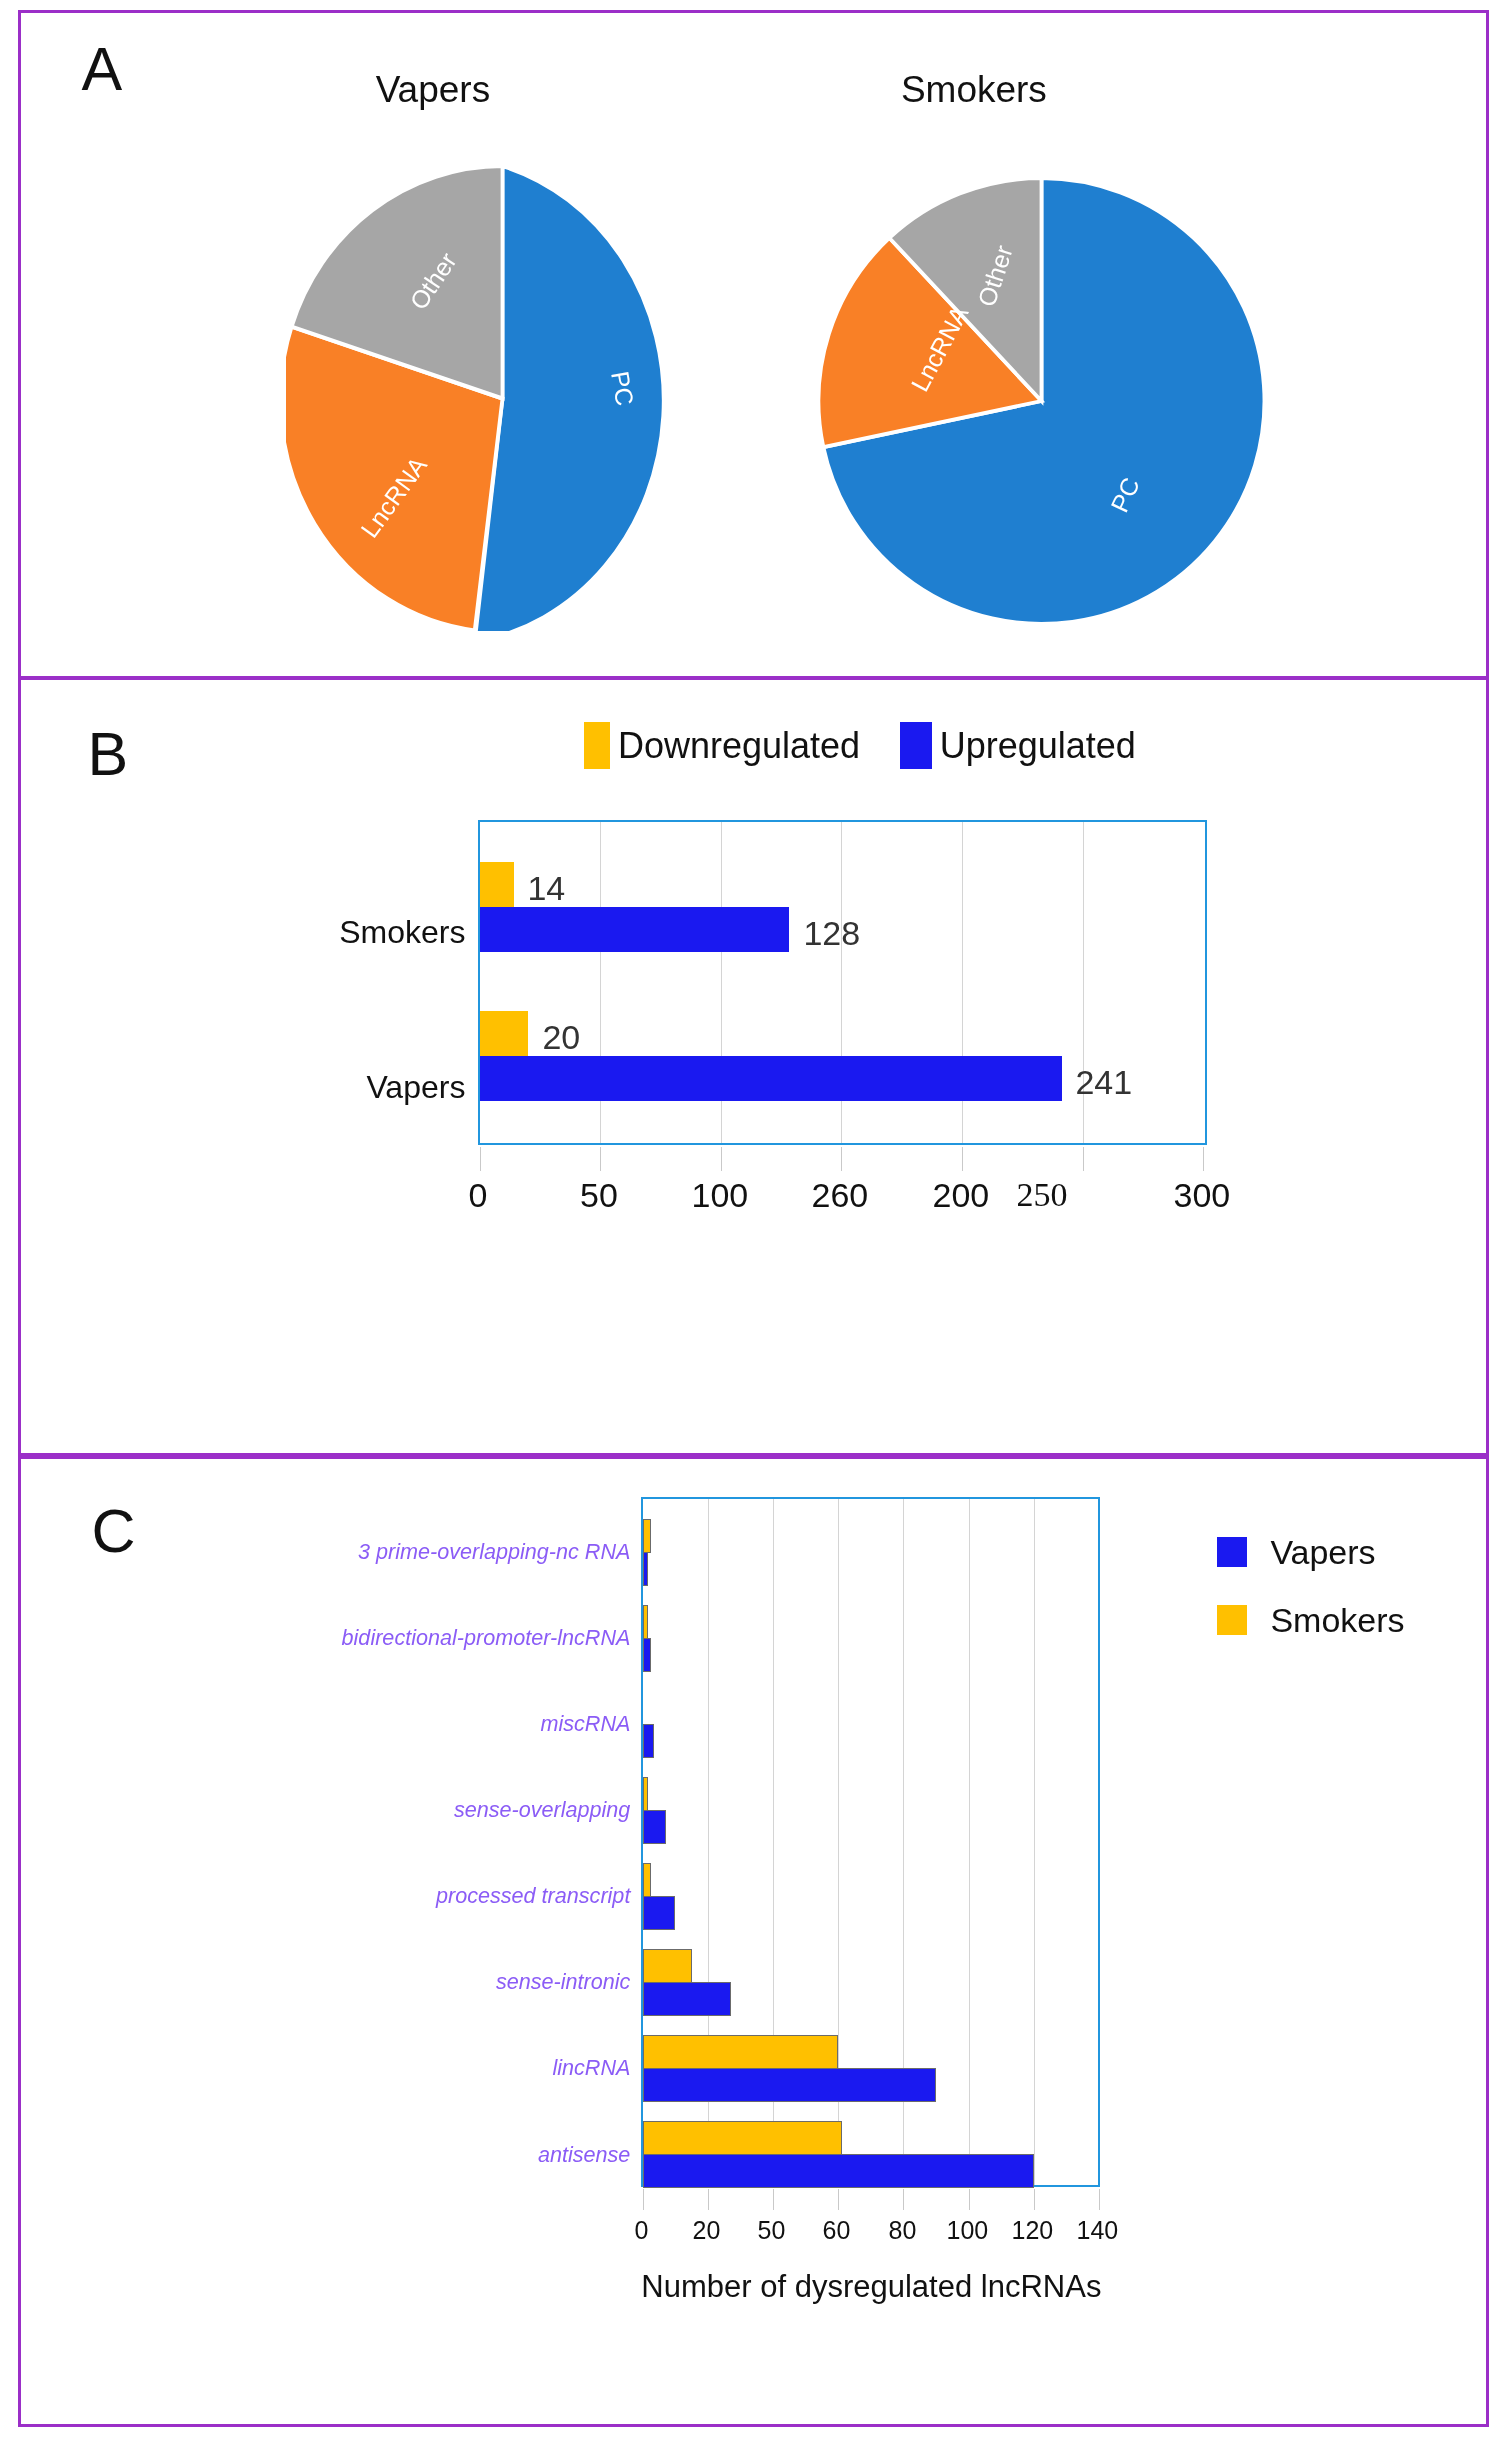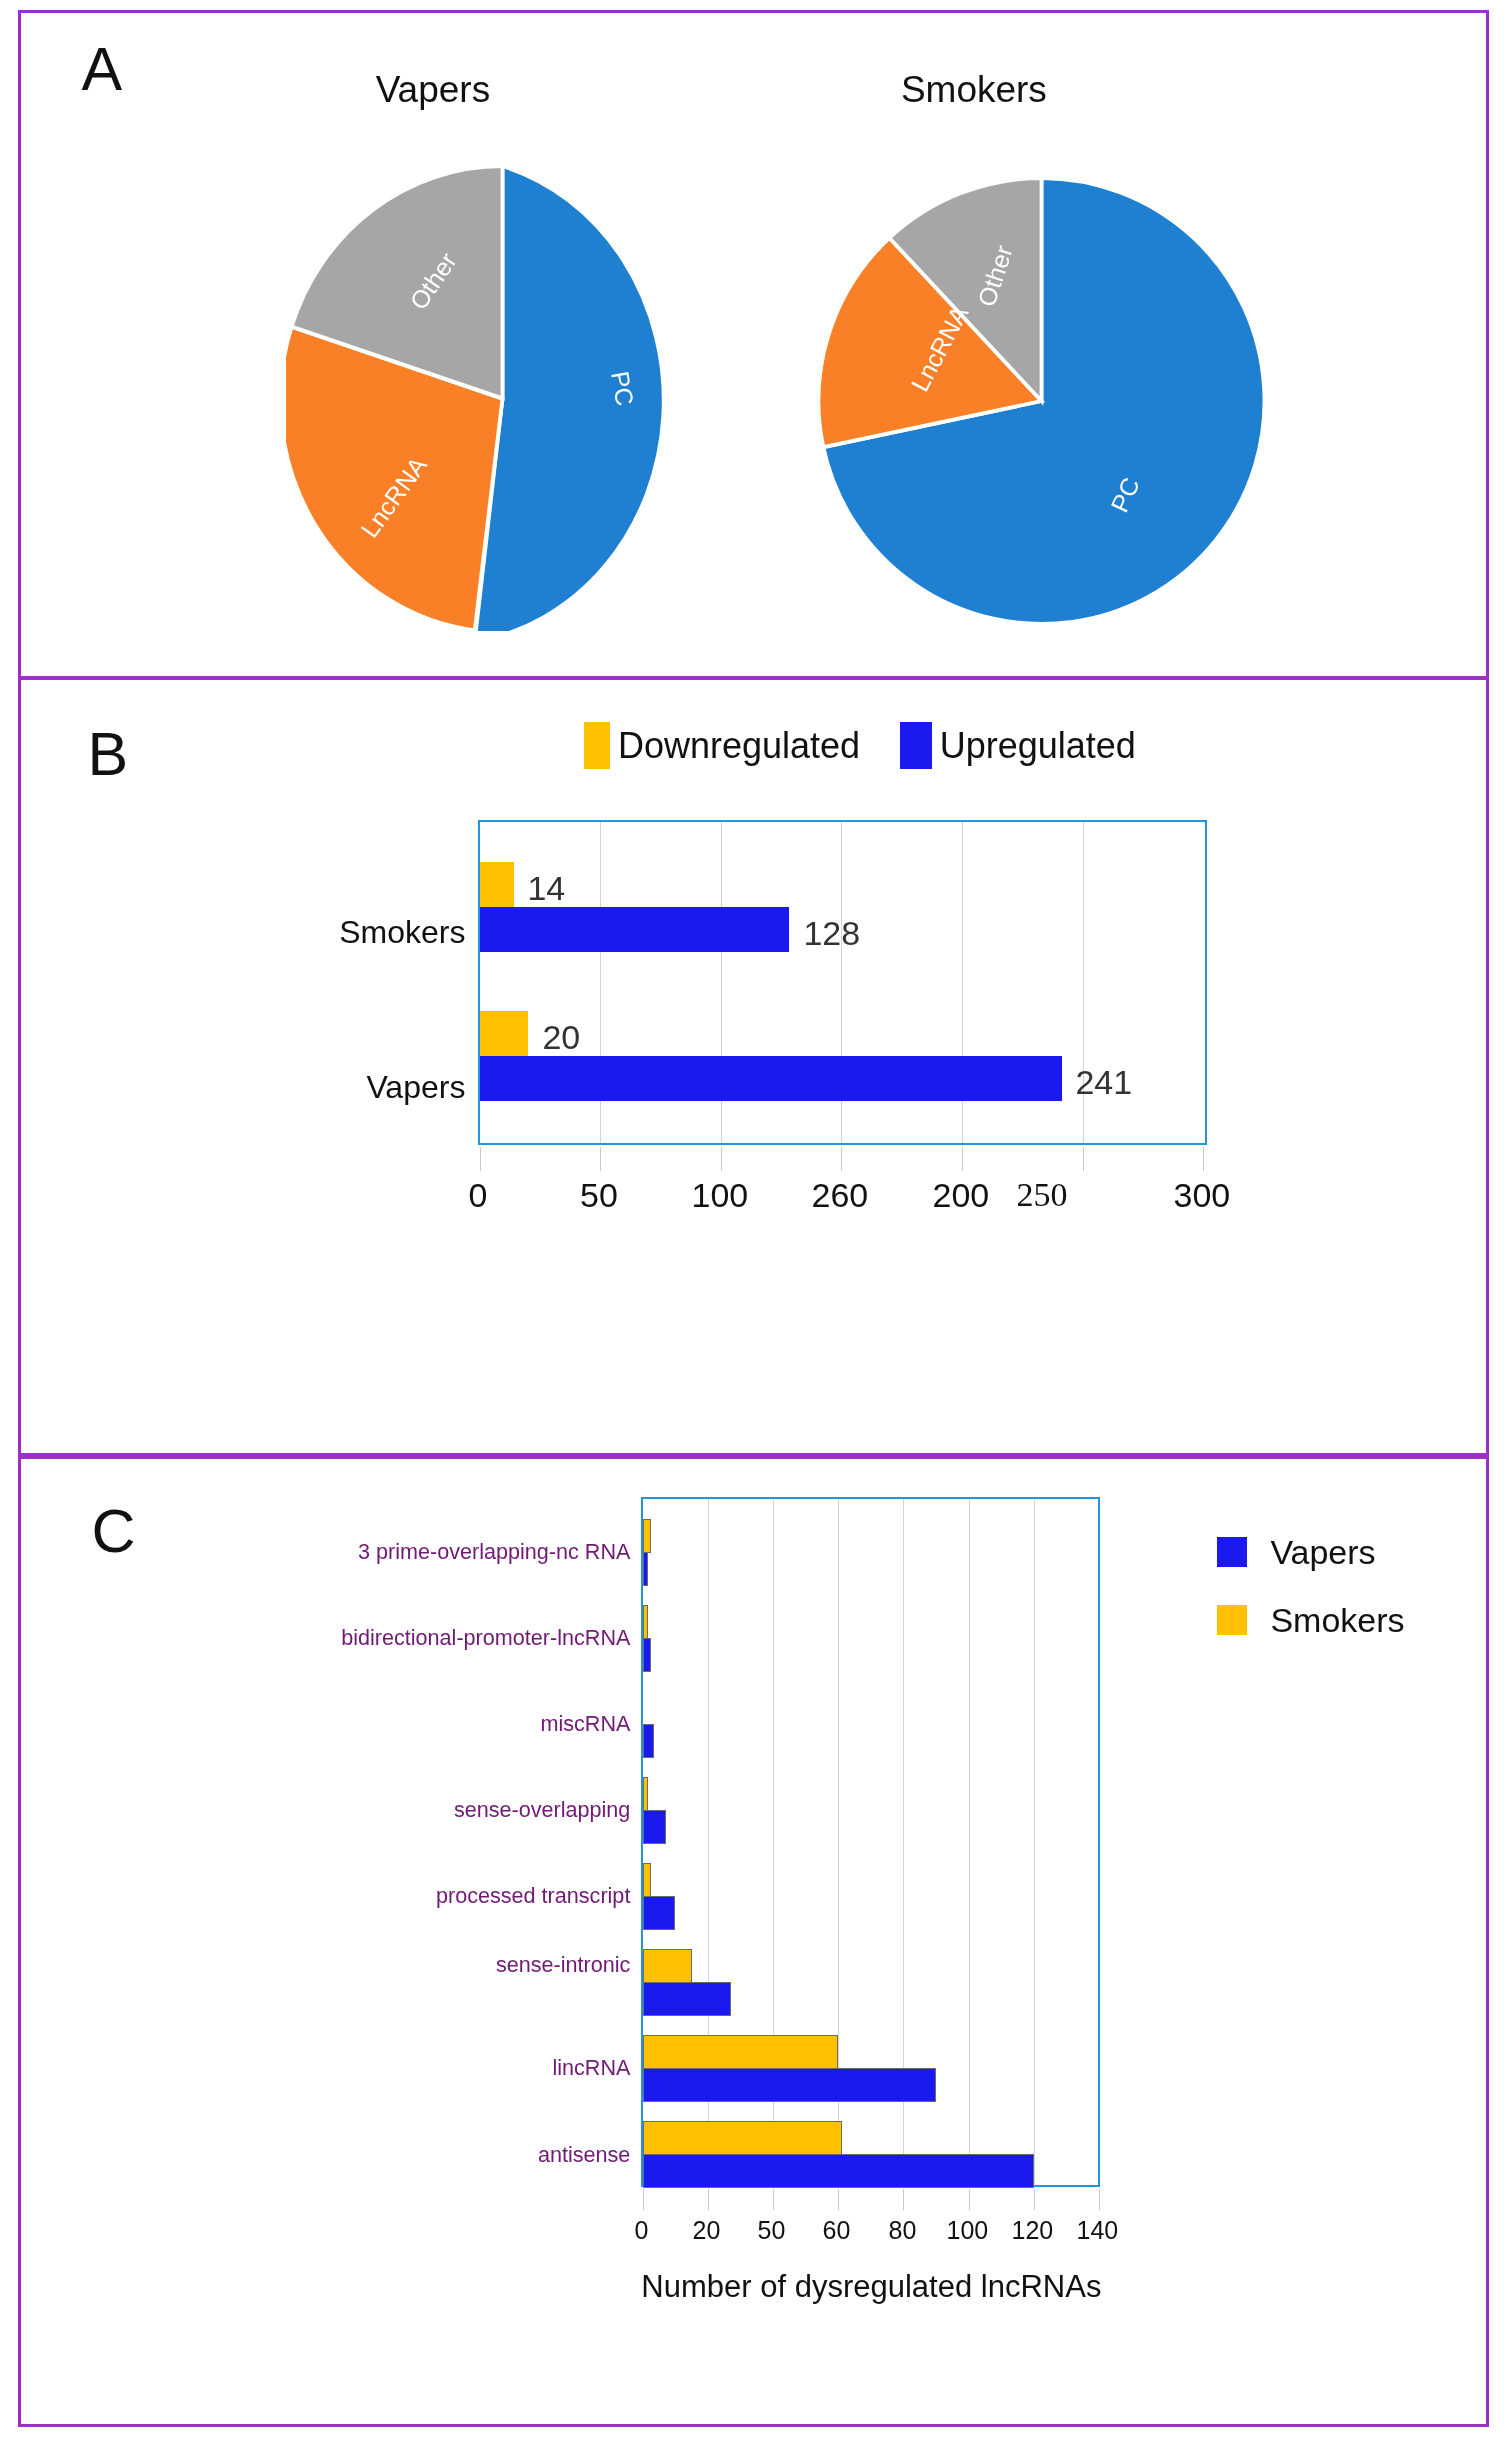--- a/index.html
+++ b/index.html
@@ -74,21 +74,21 @@
 
   
   .legend{position:absolute;display:flex;align-items:center;}
   .legend-row{display:flex;align-items:center;}
   .legend-swatch{display:inline-block;}
   .legend-text{font-size:36px;line-height:1;color:#111;white-space:nowrap;}
 
   
   .c-cat-label{
     position:absolute;text-align:right;
-    font-size:21.6px;line-height:1;color:#701a75;white-space:nowrap;
+    font-size:21.6px;line-height:1;color:#8b5cf6;white-space:nowrap;font-style:italic;
   }
   .c-tick-label{
     position:absolute;text-align:center;
     font-size:25px;line-height:1;color:#111;
   }
   .c-bar{position:absolute;border:1.1px solid #6b6b6b;box-sizing:border-box;}
   .axis-title{
     position:absolute;text-align:center;
     font-size:31px;line-height:1;color:#111;white-space:nowrap;
   }
@@ -241,21 +241,21 @@
       <div class="tickmark" style="left:326px;top:690px;height:20.6px;"></div>
       <div class="tickmark" style="left:391px;top:690px;height:20.6px;"></div>
       <div class="tickmark" style="left:456px;top:690px;height:20.6px;"></div>
     </div>
 
     <div class="c-cat-label" style="left:260px;top:82px;width:349px;">3 prime-overlapping-nc RNA</div>
     <div class="c-cat-label" style="left:260px;top:168px;width:349px;">bidirectional-promoter-lncRNA</div>
     <div class="c-cat-label" style="left:260px;top:254px;width:349px;">miscRNA</div>
     <div class="c-cat-label" style="left:260px;top:340px;width:349px;">sense-overlapping</div>
     <div class="c-cat-label" style="left:260px;top:426px;width:349px;">processed transcript</div>
-    <div class="c-cat-label" style="left:260px;top:495px;width:349px;">sense-intronic</div>
+    <div class="c-cat-label" style="left:260px;top:512px;width:349px;">sense-intronic</div>
     <div class="c-cat-label" style="left:260px;top:598px;width:349px;">lincRNA</div>
     <div class="c-cat-label" style="left:260px;top:685px;width:349px;">antisense</div>
 
     <div class="c-tick-label" style="left:590px;top:759px;width:60px;">0</div>
     <div class="c-tick-label" style="left:655px;top:759px;width:60px;">20</div>
     <div class="c-tick-label" style="left:720px;top:759px;width:60px;">50</div>
     <div class="c-tick-label" style="left:785px;top:759px;width:60px;">60</div>
     <div class="c-tick-label" style="left:851px;top:759px;width:60px;">80</div>
     <div class="c-tick-label" style="left:916px;top:759px;width:60px;">100</div>
     <div class="c-tick-label" style="left:981px;top:759px;width:60px;">120</div>

